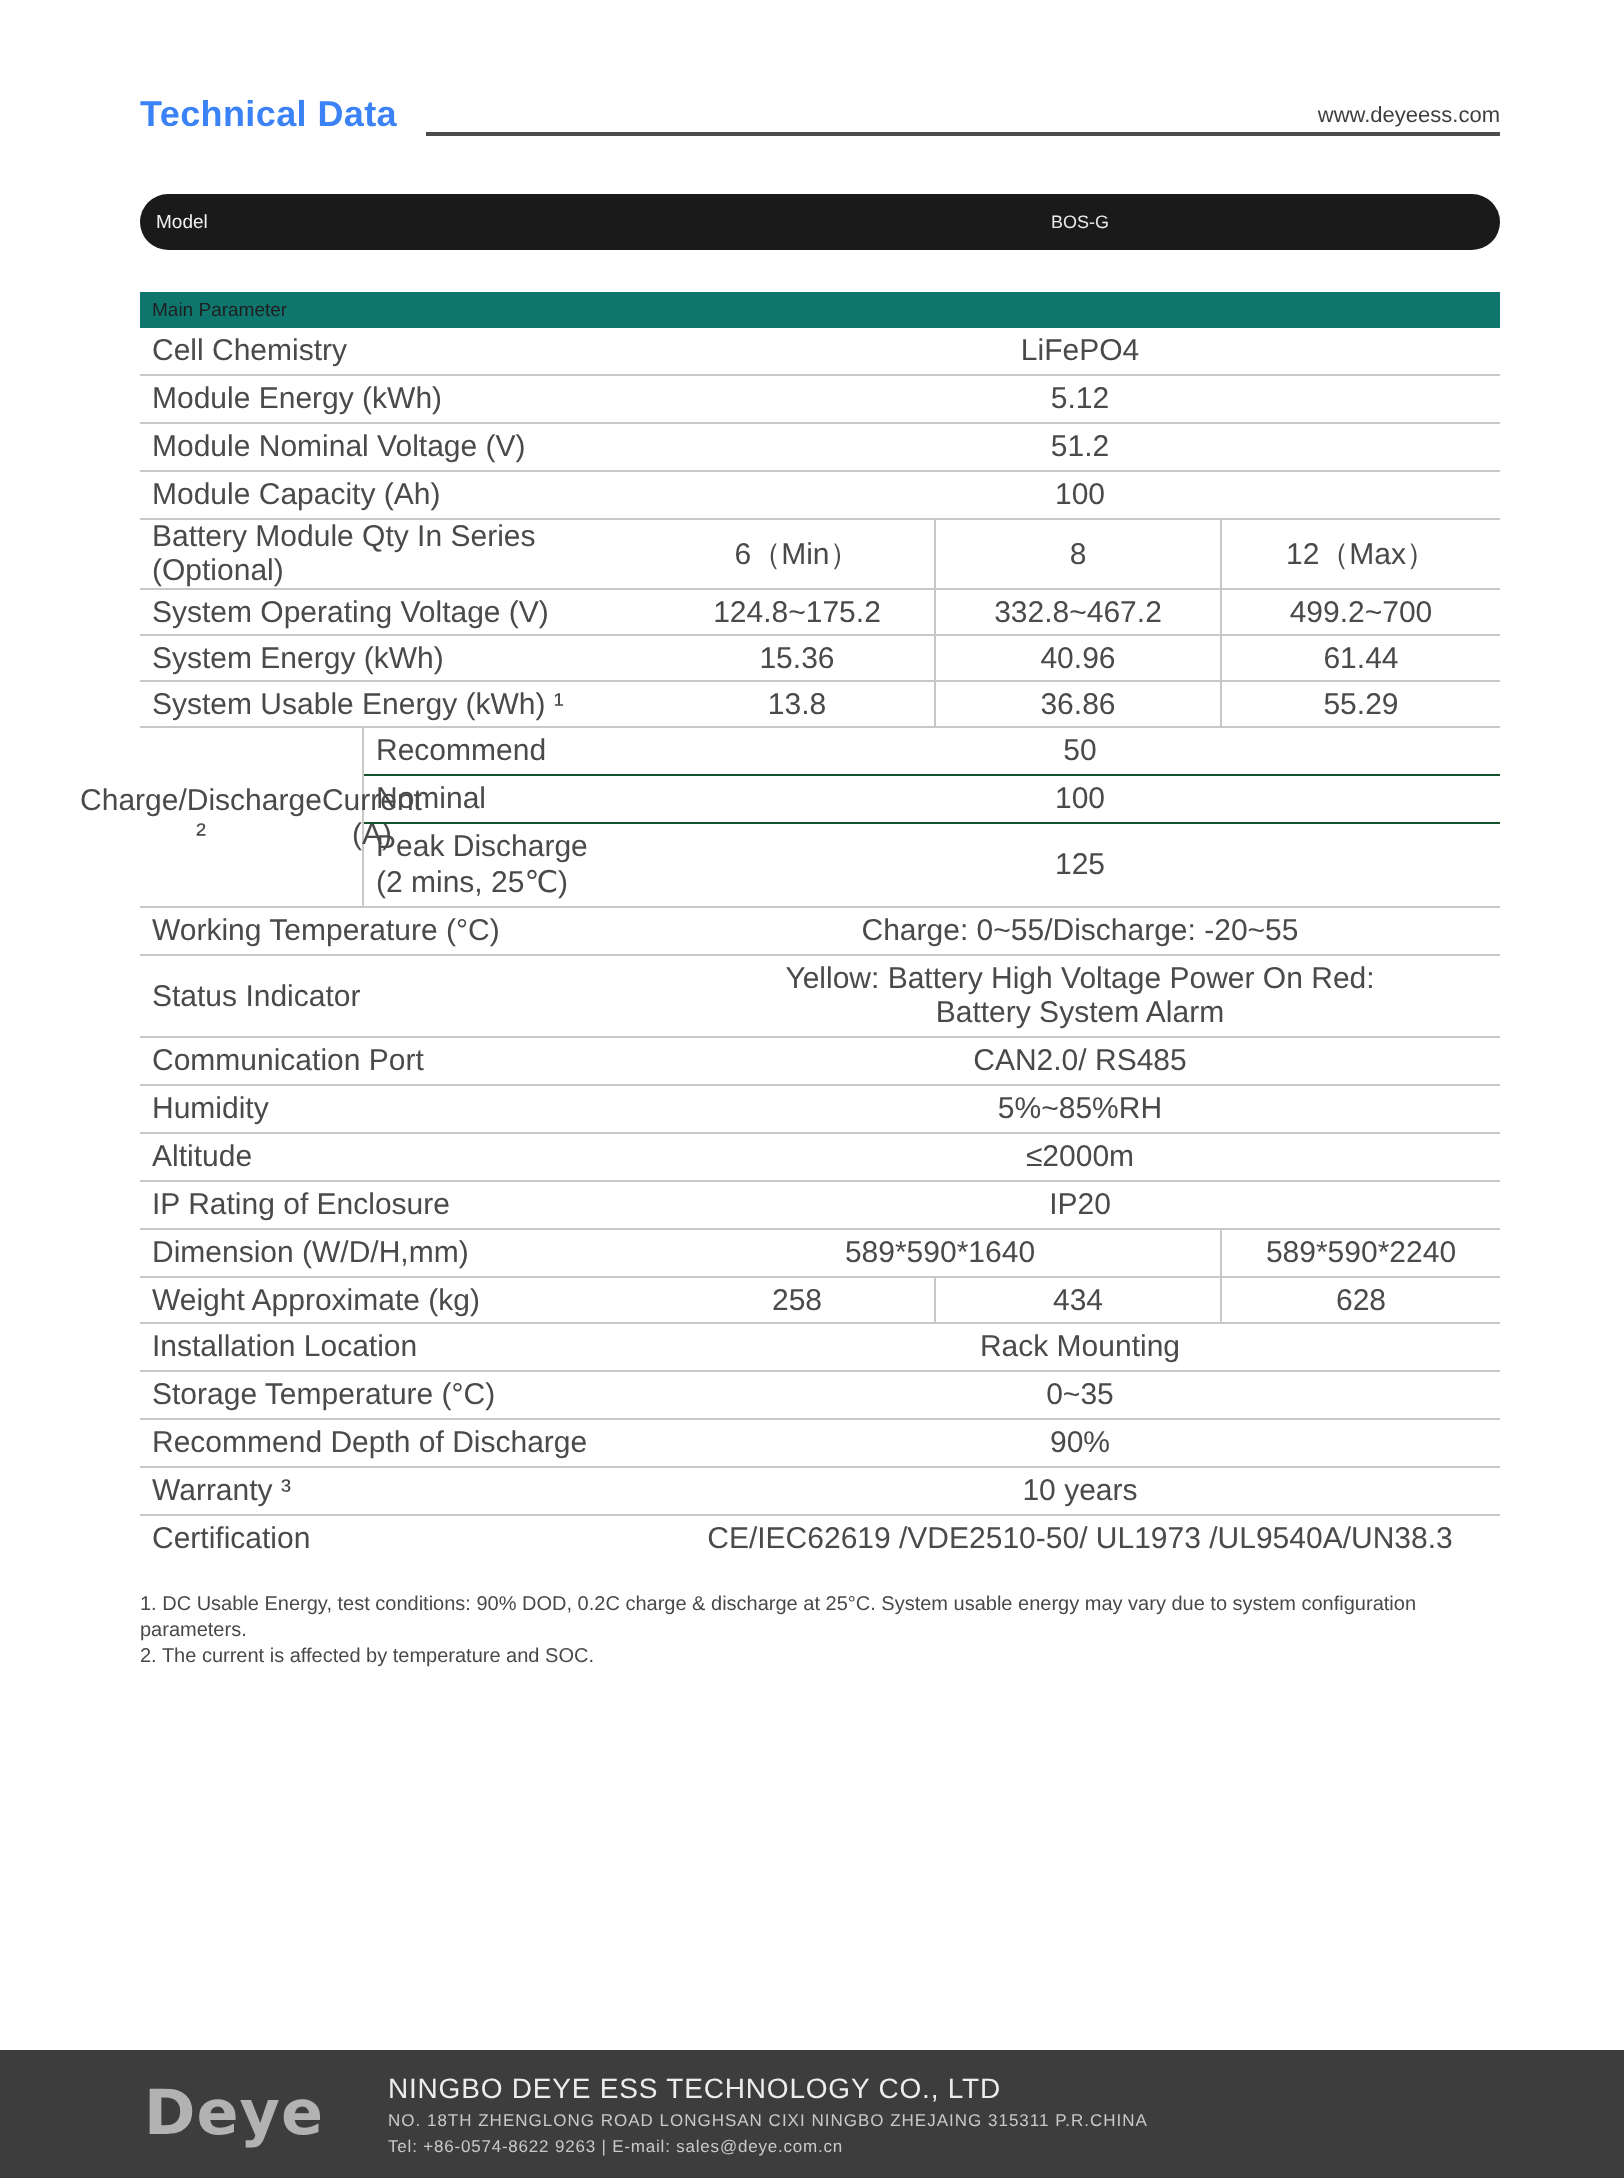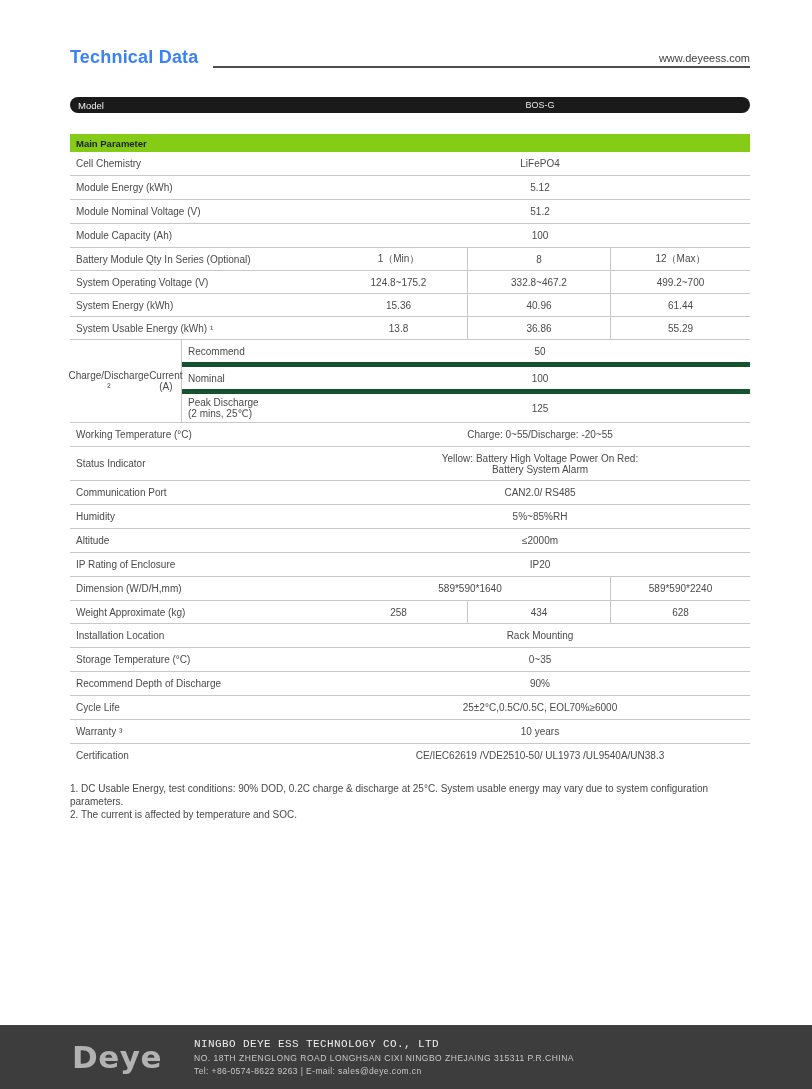--- a/index.html
+++ b/index.html
@@ -8,65 +8,65 @@
   .content{position:absolute;left:70px;top:0;width:680px;}
 
   
   .header{display:flex;align-items:flex-end;padding-top:47px;}
   .title{font-size:18px;font-weight:bold;color:#3b82f6;margin:0;letter-spacing:0.2px;}
   .header-right{flex:1;margin-left:14px;display:flex;flex-direction:column;align-items:flex-end;}
   .site{font-size:11px;color:#3f3f3f;margin-bottom:2px;}
   .rule{width:100%;border-top:2px solid #4c4c4c;}
 
   
-  .model-bar{margin-top:29px;height:16px;background:#1a1a1a;color:#f2f2f2;display:flex;
+  .model-bar{margin-top:29px;height:28px;background:#1a1a1a;color:#f2f2f2;display:flex;
              align-items:center;font-size:9.5px;padding-left:8px;box-sizing:border-box;position:relative;border-radius:14px;}
   .model-value{position:absolute;left:260px;width:420px;text-align:center;font-size:9px;color:#e9e9e9;}
 
   
-  .section-bar{margin-top:21px;height:18px;background:#84cc16;color:#1f1f1f;display:flex;
-               align-items:center;font-size:9.5px;font-weight:700;padding-left:6px;box-sizing:border-box;}
-
-  
-  .spec-table{font-size:10px;}
+  .section-bar{margin-top:21px;height:18px;background:#0f766e;color:#1f1f1f;display:flex;
+               align-items:center;font-size:9.5px;font-weight:400;padding-left:6px;box-sizing:border-box;}
+
+  
+  .spec-table{font-size:15px;}
   .row{display:flex;border-bottom:1px solid #c8c8c8;min-height:23px;align-items:stretch;}
   .row:last-child{border-bottom:none;}
   .cell{display:flex;align-items:center;box-sizing:border-box;}
   .cell.label{width:260px;padding-left:6px;padding-right:4px;white-space:pre-line;}
   .single .value{flex:1;justify-content:center;text-align:center;white-space:pre-line;padding:3px 0;}
   .three .v,.dim .v{justify-content:center;text-align:center;padding:2px 0;}
   .v1{width:137px;}
   .v2{width:143px;border-left:1px solid #c8c8c8;}
   .v3{width:140px;border-left:1px solid #c8c8c8;}
   .merged{width:280px;}
   .three{min-height:22px;}
 
   
   .group{display:flex;border-bottom:1px solid #c8c8c8;}
   .glabel{width:112px;border-right:1px solid #c8c8c8;display:flex;flex-direction:row;
           justify-content:center;align-items:center;text-align:center;box-sizing:border-box;padding:2px;}
   .subs{flex:1;display:flex;flex-direction:column;}
-  .subrow{display:flex;border-bottom:5px solid #14532d;min-height:22px;align-items:stretch;}
+  .subrow{display:flex;border-bottom:1px solid #14532d;min-height:22px;align-items:stretch;}
   .subrow:last-child{border-bottom:none;}
   .slabel{width:148px;padding:3px 0 3px 6px;display:flex;align-items:center;
           white-space:pre-line;box-sizing:border-box;}
   .sval{flex:1;display:flex;align-items:center;justify-content:center;text-align:center;}
 
   .row.tall{min-height:33px;}
 
   
   .footnotes{margin-top:15px;font-size:10px;line-height:13px;color:#484848;}
 
   
   .footer{position:absolute;left:0;bottom:0;width:812px;height:64px;background:#3d3d3d;
           display:flex;align-items:center;padding-left:72px;box-sizing:border-box;}
   .logo{font-size:31px;font-weight:bold;color:#b2b2b2;letter-spacing:0.5px;margin-right:32px;
         font-family:"DejaVu Sans","Liberation Sans",sans-serif;line-height:1;}
   .footer-text{display:flex;flex-direction:column;gap:3px;}
-  .company{font-size:11px;color:#ededed;letter-spacing:0.4px;font-family:Liberation Mono, monospace;}
+  .company{font-size:14px;color:#ededed;letter-spacing:0.4px;}
   .address{font-size:8.5px;color:#c9c9c9;letter-spacing:0.5px;}
   .contact{font-size:8.5px;color:#c9c9c9;letter-spacing:0.4px;}
 </style>
 </head>
 <body>
 
 <div class="page">
   <div class="content">
 
     <div class="header">
@@ -96,21 +96,21 @@
         <div class="row single">
           <div class="cell label">Module Nominal Voltage (V)</div>
           <div class="cell value">51.2</div>
         </div>
         <div class="row single">
           <div class="cell label">Module Capacity (Ah)</div>
           <div class="cell value">100</div>
         </div>
         <div class="row three">
           <div class="cell label">Battery Module Qty In Series (Optional)</div>
-          <div class="cell v v1">1（Min）</div>
+          <div class="cell v v1">6（Min）</div>
           <div class="cell v v2">8</div>
           <div class="cell v v3">12（Max）</div>
         </div>
         <div class="row three">
           <div class="cell label">System Operating  Voltage (V)</div>
           <div class="cell v v1">124.8~175.2</div>
           <div class="cell v v2">332.8~467.2</div>
           <div class="cell v v3">499.2~700</div>
         </div>
         <div class="row three">
@@ -188,24 +188,20 @@
         </div>
         <div class="row single">
           <div class="cell label">Storage Temperature (°C)</div>
           <div class="cell value">0~35</div>
         </div>
         <div class="row single">
           <div class="cell label">Recommend Depth of Discharge</div>
           <div class="cell value">90%</div>
         </div>
         <div class="row single">
-          <div class="cell label">Cycle  Life</div>
-          <div class="cell value">25±2°C,0.5C/0.5C, EOL70%≥6000</div>
-        </div>
-        <div class="row single">
           <div class="cell label">Warranty ³</div>
           <div class="cell value">10 years</div>
         </div>
         <div class="row single">
           <div class="cell label">Certification</div>
           <div class="cell value">CE/IEC62619 /VDE2510-50/ UL1973 /UL9540A/UN38.3</div>
         </div>
       </div>
 
     <div class="footnotes">

